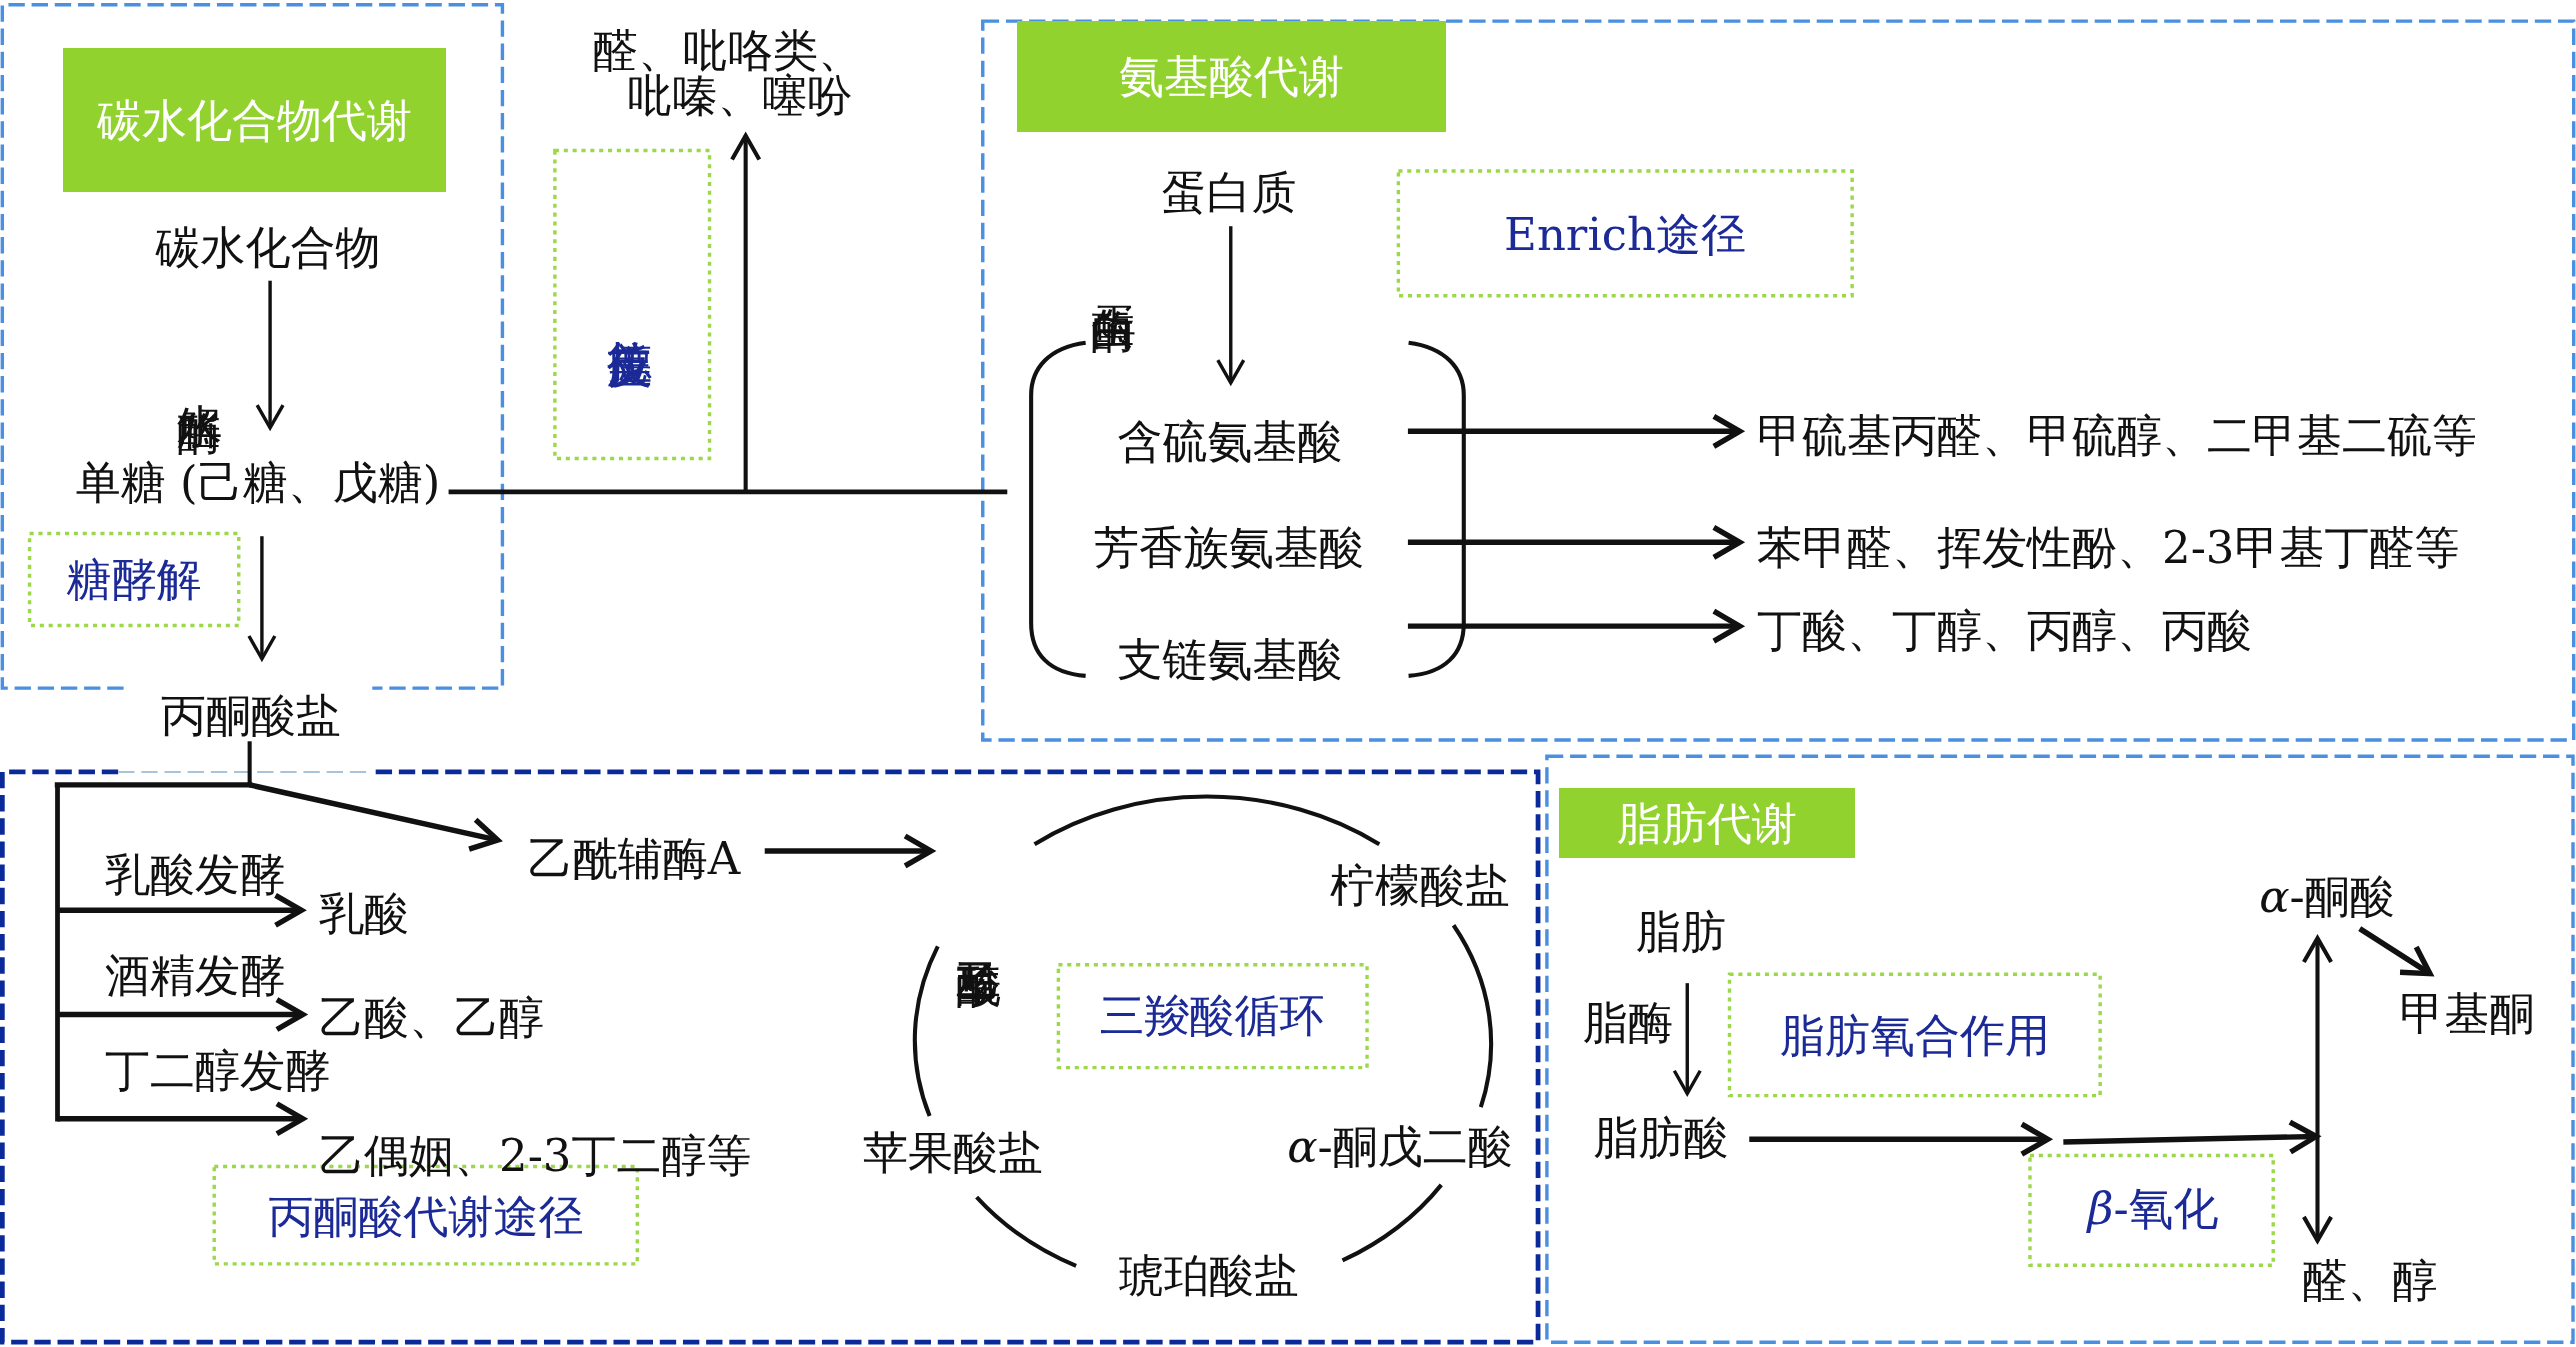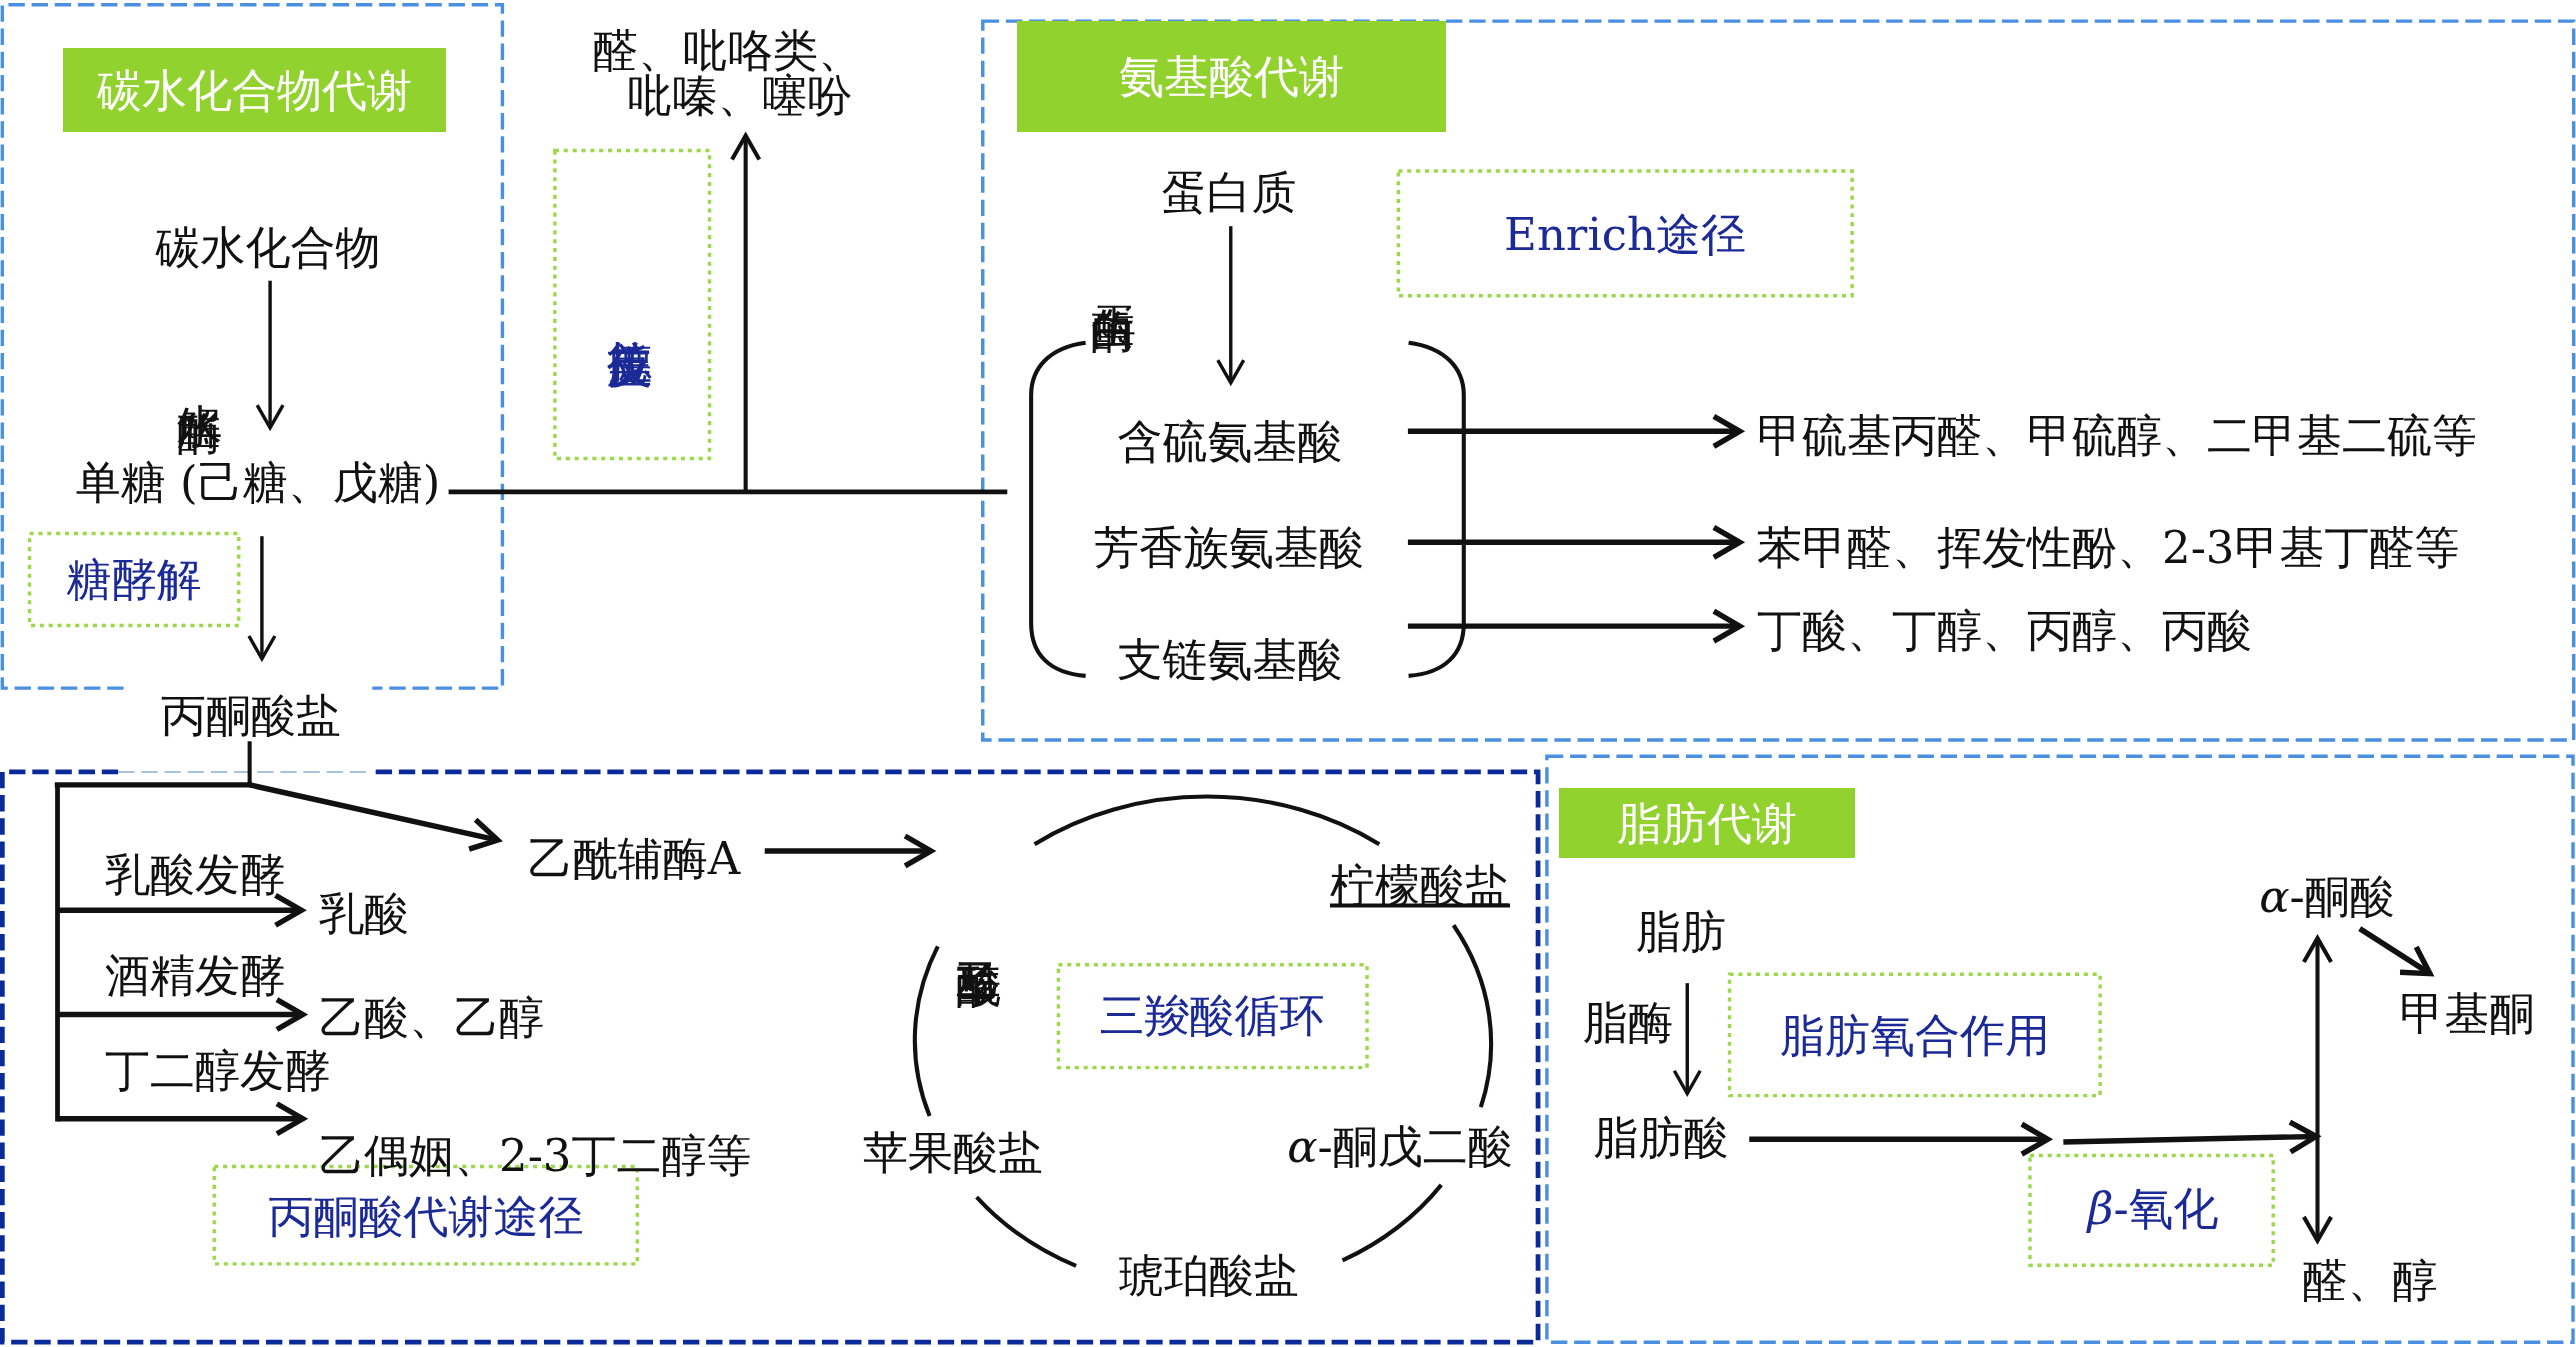--- a/index.html
+++ b/index.html
@@ -105,21 +105,21 @@
       </g>
       <path d="M1593,503 C1540,510 1513,540 1513,580 L1513,915 C1513,960 1540,988 1593,992" fill="none" stroke="#111111" stroke-width="6"></path>
       <path d="M2067,503 C2120,510 2148,540 2148,580 L2148,915 C2148,960 2120,988 2067,992" fill="none" stroke="#111111" stroke-width="6"></path>
       <path d="M1518,1239 A423,352 0 0 1 2024,1239" fill="none" stroke="#111111" stroke-width="6"></path>
       <path d="M2133,1358 A423,352 0 0 1 2173,1625" fill="none" stroke="#111111" stroke-width="6"></path>
       <path d="M2115,1739 A423,352 0 0 1 1970,1850" fill="none" stroke="#111111" stroke-width="6"></path>
       <path d="M1579,1858 A423,352 0 0 1 1433,1757" fill="none" stroke="#111111" stroke-width="6"></path>
       <path d="M1364,1638 A423,352 0 0 1 1376,1389" fill="none" stroke="#111111" stroke-width="6"></path>
     </svg>
 
-  <div class="hdr" style="left:63px;top:48px;width:383px;height:84px;">碳水化合物代谢</div>
+  <div class="hdr" style="left:63px;top:48px;width:383px;height:144px;">碳水化合物代谢</div>
   <div class="t" style="left:268px;top:247px;">碳水化合物</div>
   <div class="t v" style="left:200px;top:374px;letter-spacing:4.1px;">水解酶</div>
   <div class="t" style="left:258px;top:482px;">单糖 (己糖、戊糖)</div>
   <div class="t blue" style="left:134px;top:579px;">糖酵解</div>
   <div class="t" style="left:251px;top:715px;">丙酮酸盐</div>
   <div class="t" style="left:728px;top:50px;">醛、吡咯类、</div>
   <div class="t" style="left:740px;top:95px;">吡嗪、噻吩</div>
   <div class="t v blue" style="left:630px;top:306px;letter-spacing:0.7px;">美拉德反应</div>
 
   <div class="hdr" style="left:1017px;top:21px;width:429px;height:111px;">氨基酸代谢</div>
@@ -135,21 +135,21 @@
 
   <div class="t" style="left:634px;top:858px;">乙酰辅酶A</div>
   <div class="tl" style="left:105px;top:874px;">乳酸发酵</div>
   <div class="tl" style="left:319px;top:913px;">乳酸</div>
   <div class="tl" style="left:105px;top:975px;">酒精发酵</div>
   <div class="tl" style="left:319px;top:1017px;">乙酸、乙醇</div>
   <div class="tl" style="left:105px;top:1070px;">丁二醇发酵</div>
   <div class="tl" style="left:319px;top:1120px;margin-top:35px;">乙偶姻、2-3丁二醇等</div>
   <div class="t blue" style="left:426px;top:1216px;">丙酮酸代谢途径</div>
   <div class="t v" style="left:979px;top:927px;letter-spacing:0.7px;">草酰乙酸</div>
-  <div class="t" style="left:1420px;top:885px;text-decoration:underline;">柠檬酸盐</div>
+  <div class="t" style="left:1420px;top:885px;">柠檬酸盐</div>
   <div class="t" style="left:1400px;top:1146px;"><i class="gk">α</i><span>-酮戊二酸</span></div>
   <div class="t" style="left:1209px;top:1275px;">琥珀酸盐</div>
   <div class="t" style="left:953px;top:1152px;text-align:center;">苹果酸盐</div>
   <div class="t blue" style="left:1212px;top:1015px;">三羧酸循环</div>
 
   <div class="hdr" style="left:1559px;top:788px;width:296px;height:70px;">脂肪代谢</div>
   <div class="t" style="left:1681px;top:931px;">脂肪</div>
   <div class="t" style="left:1628px;top:1022px;">脂酶</div>
   <div class="t" style="left:1661px;top:1137px;">脂肪酸</div>
   <div class="t blue" style="left:1915px;top:1035px;">脂肪氧合作用</div>

